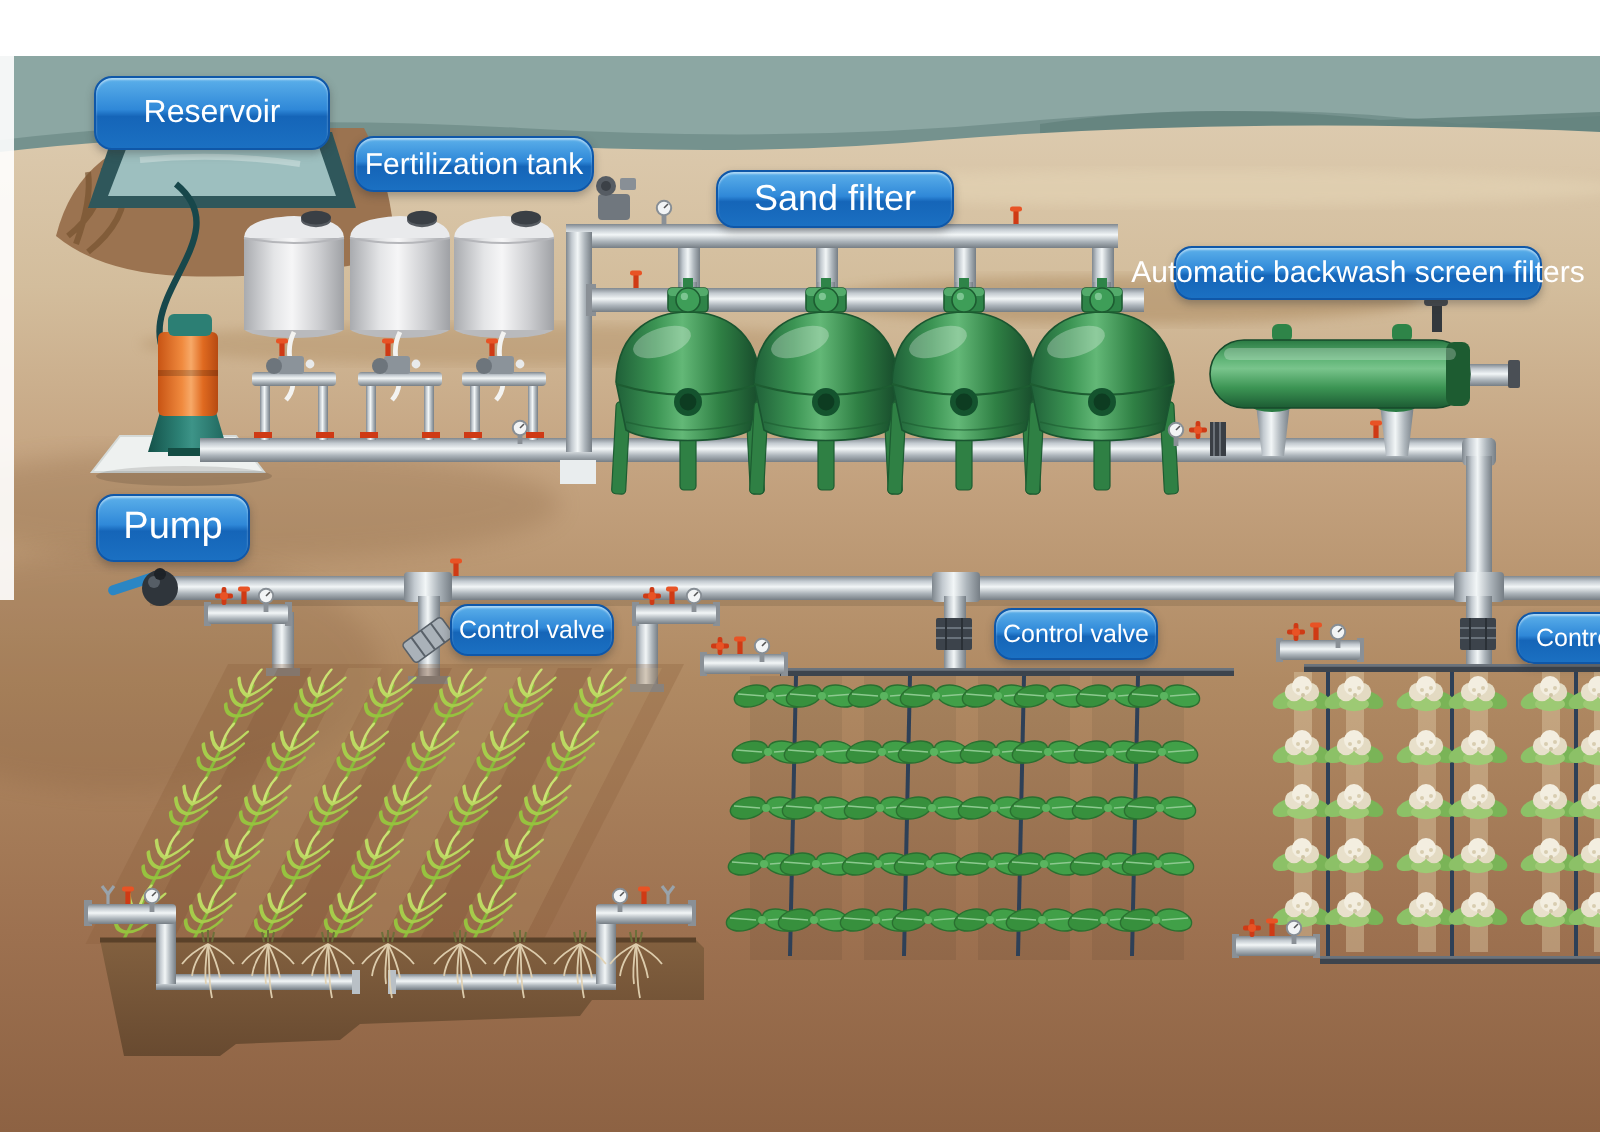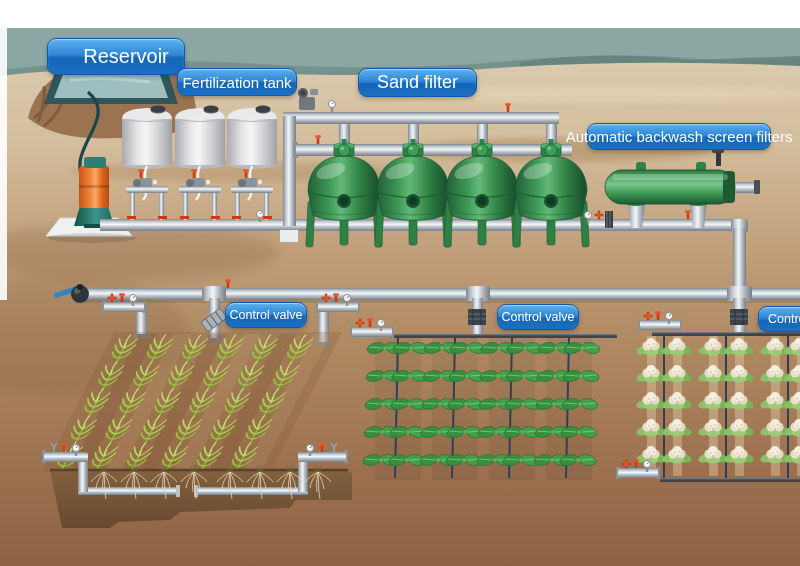--- a/index.html
+++ b/index.html
@@ -548,21 +548,22 @@
           <use href="#cauli" x="713" y="454"></use>
           <use href="#cauli" x="739" y="454"></use>
           <use href="#cauli" x="775" y="454"></use>
           <use href="#cauli" x="799" y="454"></use>
   </g>
   <use href="#wstub" x="640" y="320"></use>
   <use href="#wstub" x="618" y="468"></use>
 </g>
 </svg>
 
-<div class="lbl" style="left:47px;top:38px;width:116px;height:35px;font-size:20px;padding-left:20px;">Reservoir</div>
-<div class="lbl" style="left:177px;top:68px;width:118px;height:26px;font-size:15px;">Fertilization tank</div>
-<div class="lbl" style="left:358px;top:68px;width:117px;height:27px;font-size:18px;">Sand filter</div>
+<div class="lbl" style="left:47px;top:38px;width:116px;height:35px;font-size:16px;">Reservoir</div>
+<div class="lbl" style="left:177px;top:68px;width:118px;height:26px;font-size:15px;border-radius:10px;">Fertilization tank</div>
+<div class="lbl" style="left:358px;top:85px;width:117px;height:27px;font-size:18px;">Sand filter</div>
 <div class="lbl" style="left:587px;top:123px;width:182px;height:25px;font-size:15px;">Automatic backwash screen filters</div>
+<div class="lbl" style="left:48px;top:247px;width:75px;height:32px;font-size:19px;">Pump</div>
 <div class="lbl" style="left:225px;top:302px;width:80px;height:24px;font-size:12.5px;">Control valve</div>
 <div class="lbl" style="left:497px;top:304px;width:80px;height:24px;font-size:12.5px;">Control valve</div>
 <div class="lbl" style="left:758px;top:306px;width:80px;height:24px;font-size:12.5px;justify-content:flex-start;padding-left:9px;">Control valve</div>
 
 </div>
 
 </body></html>

